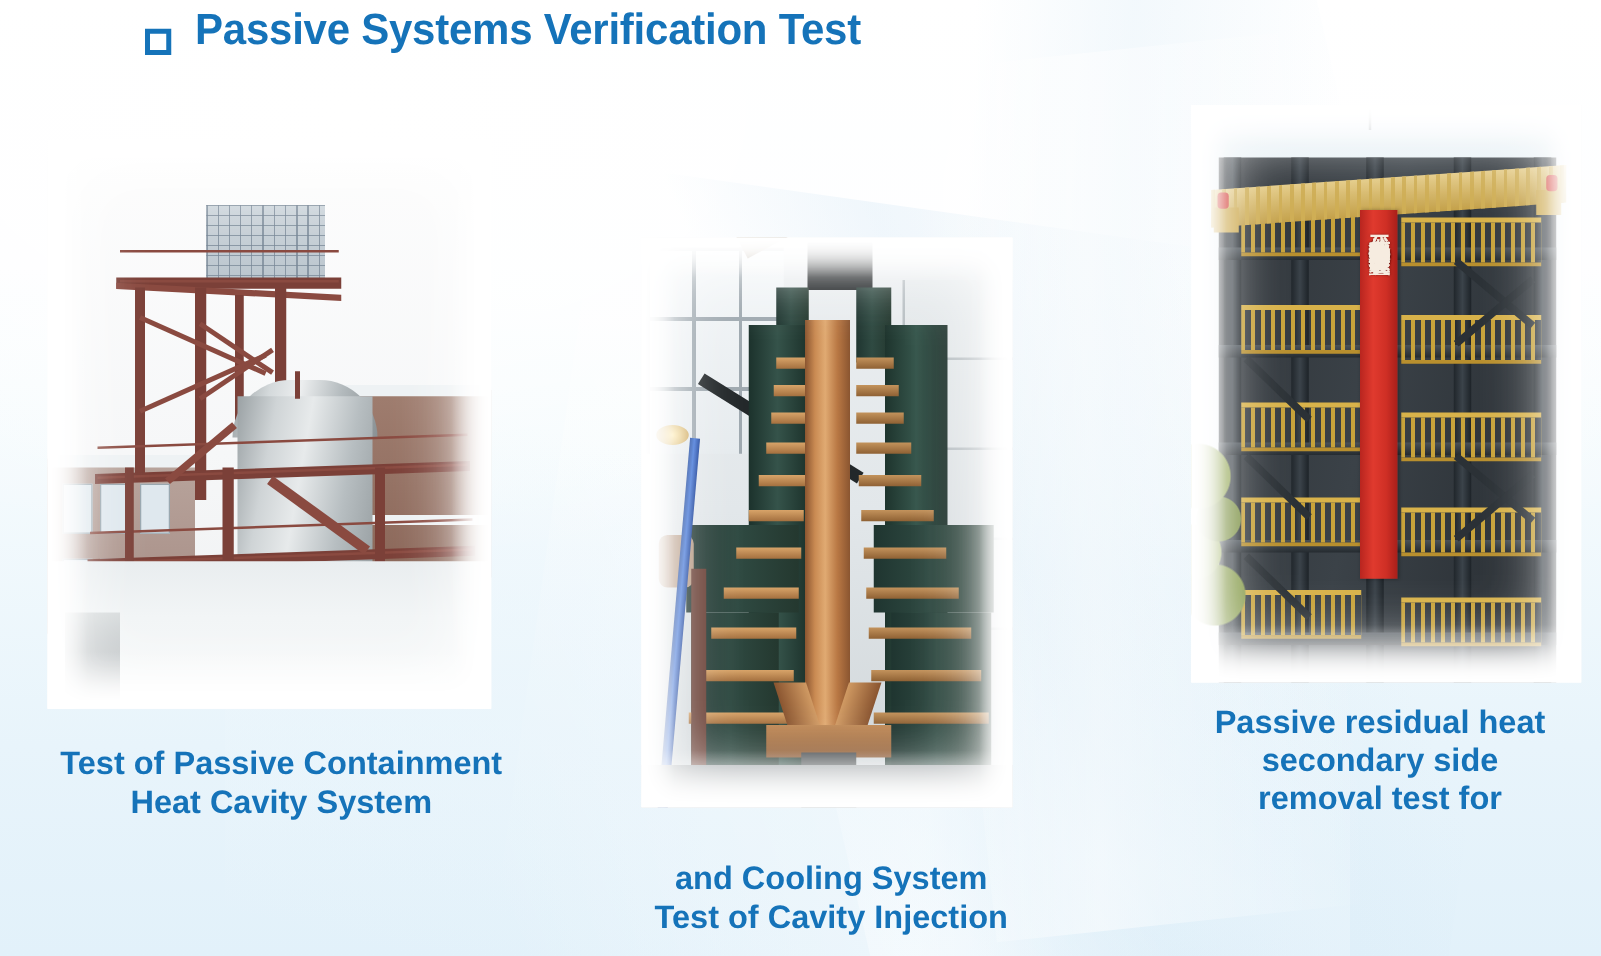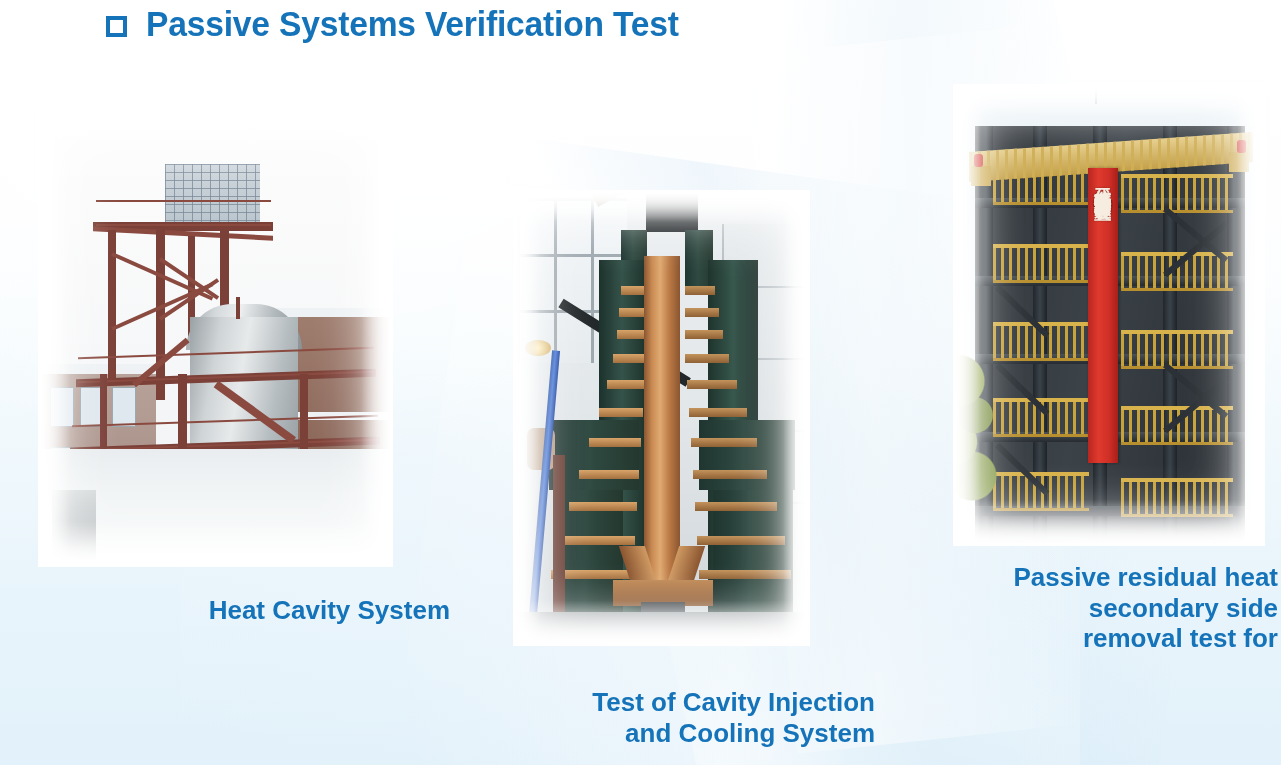--- a/index.html
+++ b/index.html
@@ -26,21 +26,21 @@
   .r2{left:420px;top:180px;width:760px;height:820px;
       background:linear-gradient(60deg, rgba(255,255,255,0) 10%, rgba(255,255,255,.8) 42%, rgba(203,227,243,.5) 56%, rgba(255,255,255,0) 80%);
       transform:rotate(8deg);}
   .r3{left:180px;top:330px;width:900px;height:560px;
       background:linear-gradient(14deg, rgba(255,255,255,0) 20%, rgba(236,246,252,.9) 48%, rgba(255,255,255,0) 78%);}
   .r4{left:760px;top:40px;width:300px;height:700px;
       background:linear-gradient(95deg, rgba(255,255,255,0) 0%, rgba(255,255,255,.9) 40%, rgba(255,255,255,0) 100%);
       transform:rotate(-6deg);}
 
   
-  #title-bar{position:absolute;left:70px;top:4px;display:flex;align-items:center;gap:19px;padding-left:36px;}
+  #title-bar{position:absolute;left:80px;top:4px;display:flex;align-items:flex-end;gap:19px;padding-left:36px;}
   #bullet-square{
     width:21px;height:21px;border:4px solid #1573b9;background:transparent;
     box-sizing:border-box;flex:0 0 auto;margin-top:4px;
   }
   #page-title{
     font-size:35px;font-weight:bold;color:#1573b9;letter-spacing:-.2px;
     font-family:"Liberation Sans","DejaVu Sans",sans-serif;
     transform:scaleX(.96);transform-origin:left center;white-space:nowrap;
   }
 
@@ -145,21 +145,21 @@
   #p3-banner span{color:#f6ece0;font-size:17px;line-height:18.5px;font-weight:bold;
      font-family:"DejaVu Sans",sans-serif;writing-mode:vertical-rl;text-orientation:upright;
      letter-spacing:1px;text-shadow:0 0 2px rgba(0,0,0,.35);}
   #p3-tree{position:absolute;left:-24px;top:240px;width:74px;height:190px;
      background:radial-gradient(circle at 40% 30%, #8fa34e 0 18%, rgba(0,0,0,0) 19%),
                 radial-gradient(circle at 62% 48%, #7d9245 0 16%, rgba(0,0,0,0) 17%),
                 radial-gradient(circle at 35% 62%, #94a855 0 17%, rgba(0,0,0,0) 18%),
                 radial-gradient(circle at 58% 80%, #869b4a 0 15%, rgba(0,0,0,0) 16%);}
 
   
-  .caption{position:absolute;color:#1573b9;font-weight:bold;text-align:right;
+  .caption{position:absolute;color:#1573b9;font-weight:bold;text-align:center;
      font-family:"Liberation Sans","DejaVu Sans",sans-serif;line-height:1.18;}
   #caption-1{left:0px;top:595px;width:450px;font-size:26px;}
   #caption-2{left:455px;top:687px;width:420px;font-size:26px;}
   #caption-3{left:930px;top:562px;width:348px;font-size:26px;}
 </style>
 </head>
 <body>
 
 <div id="slide">
 
@@ -344,26 +344,27 @@
           <span>三代核电非能动余热排出演示验证装置</span>
         </div>
       </div>
       <div id="p3-tree"></div>
     </div>
     <div class="feather2"></div>
     <div class="feather"></div>
   </div>
 
   <div class="caption" id="caption-1">
+    <div>Test of  Passive Containment</div>
     <div>Heat Cavity System</div>
   </div>
 
   <div class="caption" id="caption-2">
+    <div>and Cooling System</div>
     <div>Test of Cavity Injection</div>
-    <div>and Cooling System</div>
   </div>
 
   <div class="caption" id="caption-3">
     <div>Passive residual heat</div>
     <div>secondary side</div>
     <div>removal test for</div>
   </div>
 
 </div>
 

